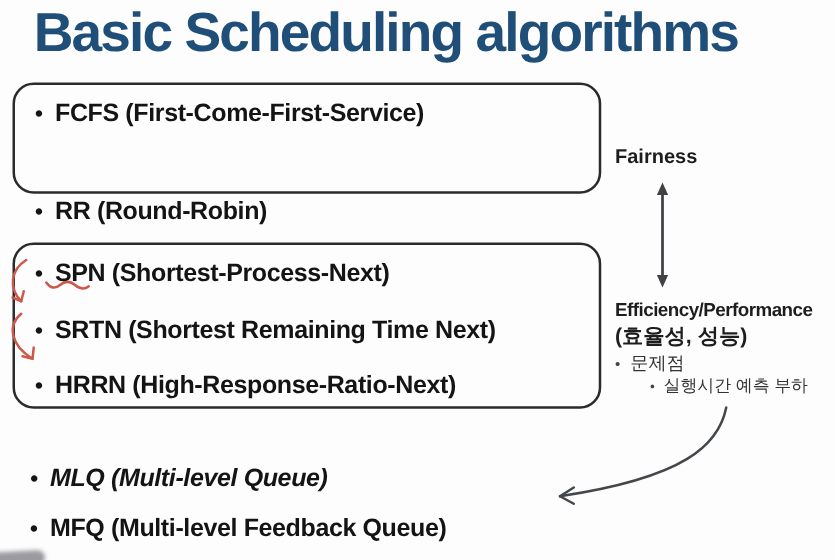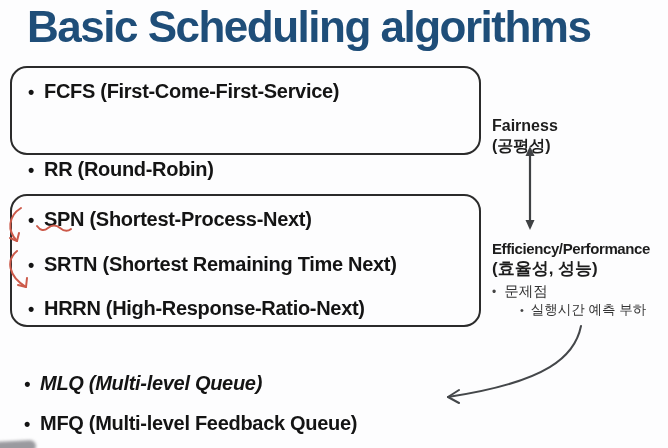--- a/index.html
+++ b/index.html
@@ -74,21 +74,20 @@
       <path d="M15,10 C 2,18 1,33 11,43"></path>
       <path d="M11,43 L4,40 M11,43 L13,35"></path>
 
       <path d="M11,53 C 0,62 2,78 20,89"></path>
       <path d="M20,89 L12,87 M20,89 L21,80"></path>
     </g>
   </svg>
 
   <div class="fairness">
     <div>Fairness</div>
-    <div>(공평성)</div>
   </div>
 
   <svg class="svgabs" style="left:519px;top:143px;" width="22" height="90" viewBox="0 0 22 90">
     <g stroke="#3F4144" stroke-width="2.2" fill="#3F4144">
       <line x1="11" y1="10" x2="11" y2="80"></line>
       <polygon points="11,3 6.5,13 15.5,13" stroke="none"></polygon>
       <polygon points="11,87 6.5,77 15.5,77" stroke="none"></polygon>
     </g>
   </svg>
 

